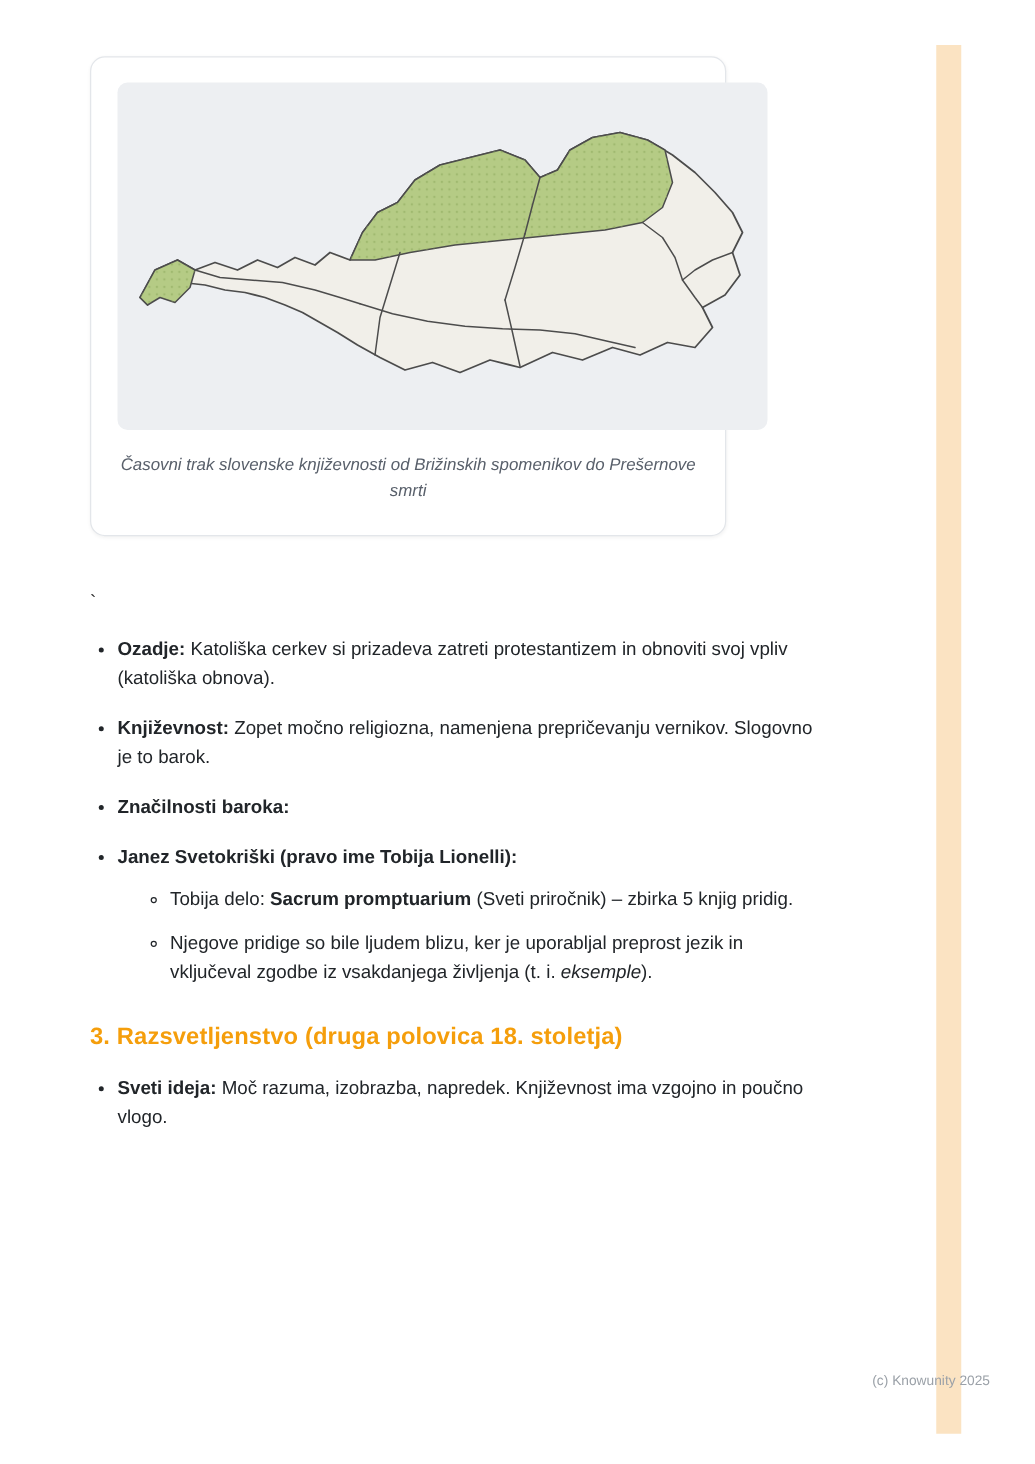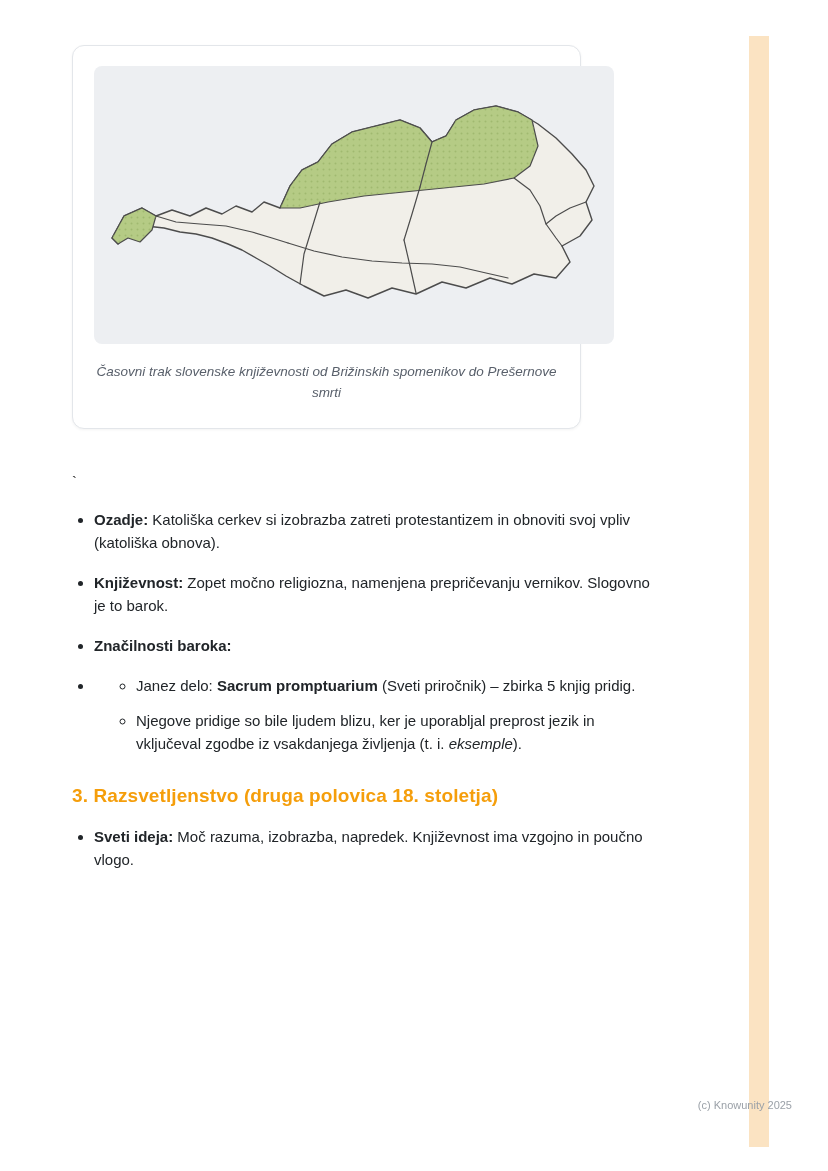--- a/index.html
+++ b/index.html
@@ -142,25 +142,25 @@
           <path class="iline" d="M492 136 L476 142 L462 150 L452 158"></path>
         </svg>
       </div>
       <div class="figure-caption">Časovni trak slovenske književnosti od Brižinskih spomenikov do Prešernove smrti</div>
     </div>
 
     <p class="stray">`</p>
 
     <div id="sections-root">
         <ul class="lvl1">
-          <li><strong>Ozadje:</strong><span> Katoliška cerkev si izobrazba zatreti protestantizem in obnoviti svoj vpliv (katoliška obnova).</span></li>
+          <li><strong>Ozadje:</strong><span> Katoliška cerkev si prizadeva zatreti protestantizem in obnoviti svoj vpliv (katoliška obnova).</span></li>
           <li><strong>Književnost:</strong><span> Zopet močno religiozna, namenjena prepričevanju vernikov. Slogovno je to barok.</span></li>
           <li><strong>Značilnosti baroka:</strong></li>
-          <li><ul class="lvl2">
-              <li><span>Janez delo: </span><strong>Sacrum promptuarium</strong><span> (Sveti priročnik) – zbirka 5 knjig pridig.</span></li>
+          <li><strong>Janez Svetokriški (pravo ime Tobija Lionelli):</strong><ul class="lvl2">
+              <li><span>Tobija delo: </span><strong>Sacrum promptuarium</strong><span> (Sveti priročnik) – zbirka 5 knjig pridig.</span></li>
               <li><span>Njegove pridige so bile ljudem blizu, ker je uporabljal preprost jezik in vključeval zgodbe iz vsakdanjega življenja (t. i. </span><em>eksemple</em><span>).</span></li>
             </ul></li>
         </ul>
         <h2 class="sec-heading">3. Razsvetljenstvo (druga polovica 18. stoletja)</h2>
         <ul class="lvl1">
           <li><strong>Sveti ideja:</strong><span> Moč razuma, izobrazba, napredek. Književnost ima vzgojno in poučno vlogo.</span></li>
         </ul>
       </div>
 
   </div>

